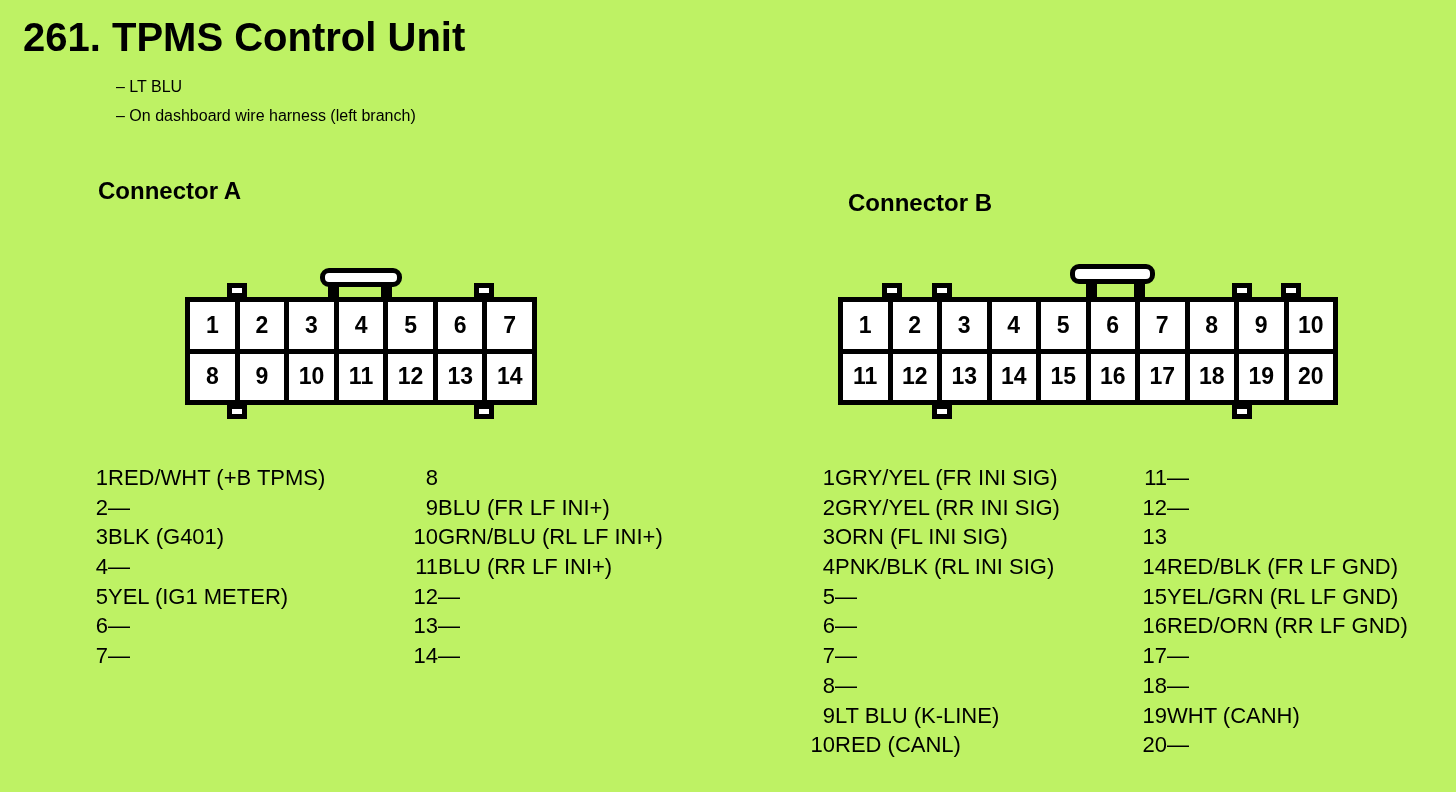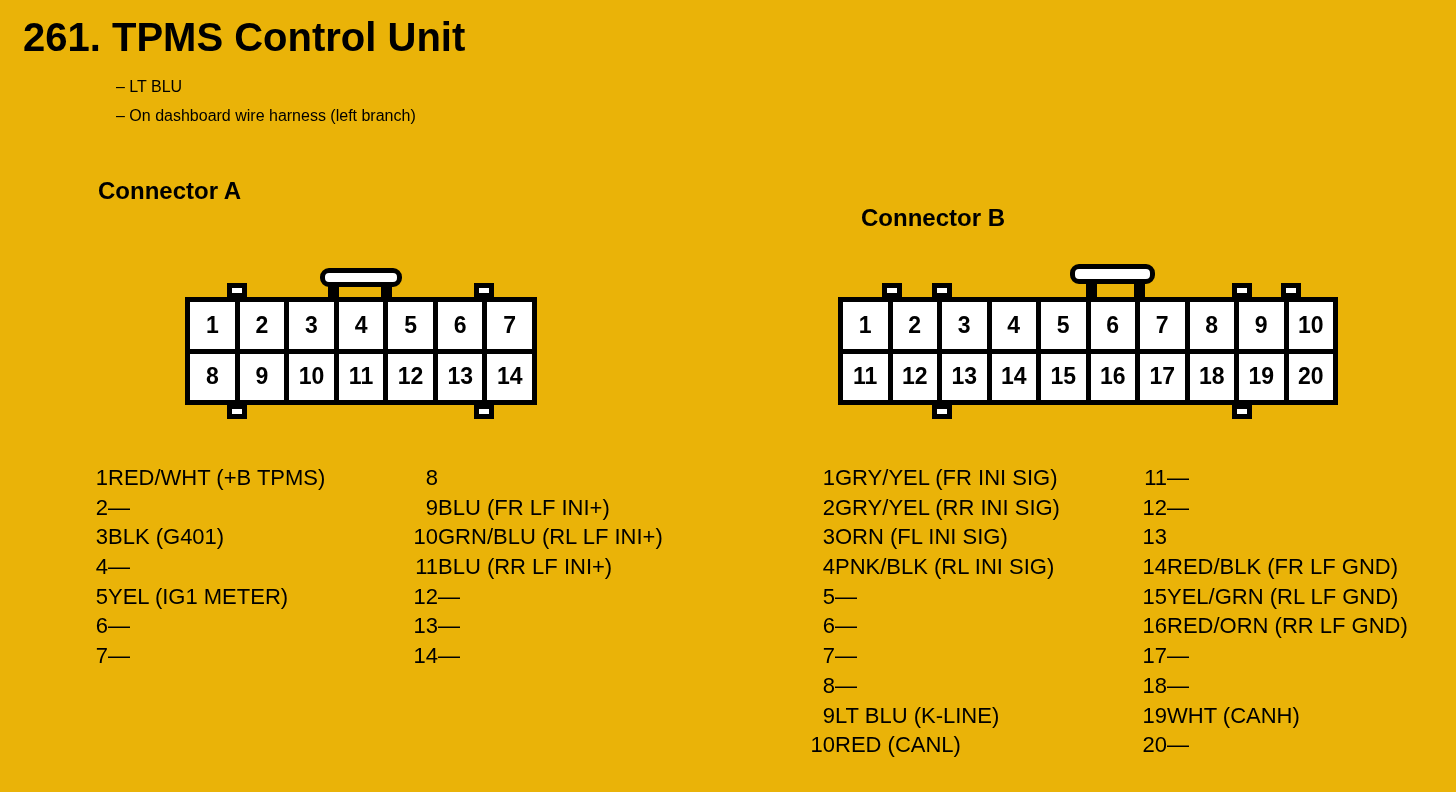--- a/index.html
+++ b/index.html
@@ -1,19 +1,19 @@
 <!DOCTYPE html>
 <html><head>
 <meta charset="utf-8">
 <title>TPMS Control Unit Connector Pinout</title>
 <style>
   html, body { margin:0; padding:0; background:#ffffff; }
   .canvas {
     position:relative; width:1456px; height:792px; overflow:hidden;
-    background:#eab308; color:#000000;
+    background:#bef264; color:#000000;
     font-family:"Liberation Sans", "DejaVu Sans", sans-serif;
   }
   .title {
     position:absolute; left:23px; top:17px;
     font-size:40px; font-weight:bold; line-height:40px; white-space:nowrap;
   }
   .notes {
     position:absolute; left:116px; top:72px;
     font-size:16px; line-height:29px; white-space:nowrap;
   }
@@ -55,21 +55,21 @@
 <div class="canvas">
 
   <div class="title">261. TPMS Control Unit</div>
 
   <div class="notes">
       <div>– LT BLU</div>
       <div>– On dashboard wire harness (left branch)</div>
     </div>
 
   <div class="conn-heading" style="left:98px; top:176px;">Connector A</div>
-  <div class="conn-heading" style="left:848px; top:203px;margin-left:13px;">Connector B</div>
+  <div class="conn-heading" style="left:848px; top:188px;">Connector B</div>
 
   <div class="tab" style="left:227px; top:283px;"></div>
   <div class="tab" style="left:474px; top:283px;"></div>
   <div class="tab" style="left:227px; top:404px;"></div>
   <div class="tab" style="left:474px; top:404px;"></div>
   <div class="latch-leg" style="left:328px; top:282px; height:16px;"></div>
   <div class="latch-leg" style="left:381px; top:282px; height:16px;"></div>
   <div class="latch-bar" style="left:320px; top:268px; width:82px; height:19px;"></div>
   <div class="connector-box" style="left:185px; top:297px; width:352px; height:108px;">
       <div class="pin-row row-top">

